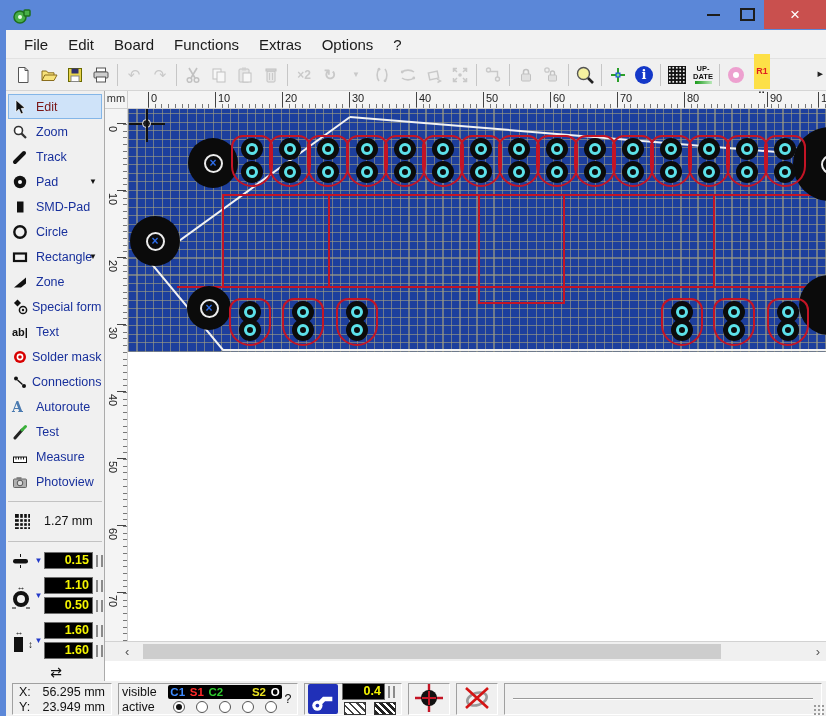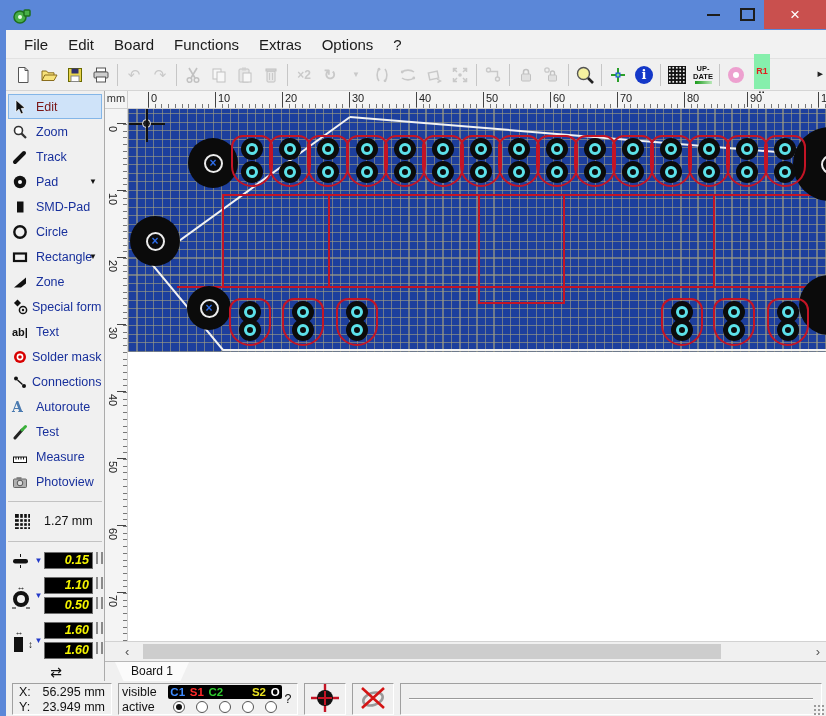--- a/index.html
+++ b/index.html
@@ -40,21 +40,21 @@
   .tool.sel .tlabel{color:#7a1616;}
   .tcaret{position:absolute;right:4px;color:#111;font-size:8px;}
   .side-hr{height:1px;background:#c2c2c2;margin:7px 2px 6px 2px;}
   .grid-row{height:26px;display:flex;align-items:center;padding-left:8px;gap:10px;}
   .grid-val{font-size:12.5px;color:#111;}
   .widths{padding:4px 0 0 2px;}
   .wrow{display:flex;align-items:center;margin-bottom:8px;}
   .wicon{width:25px;display:flex;justify-content:center;align-items:center;color:#111;}
   .wcaret{width:11px;color:#2239c8;font-size:8px;text-align:center;}
   .wfields{display:flex;flex-direction:column;gap:3px;}
-  .wfield{display:flex;font-style:italic;}
+  .wfield{display:flex;align-items:center;}
   .val{width:44px;height:15px;background:#000;border:1px solid #6e6e6e;color:#f4f400;font-size:12.5px;font-weight:bold;text-align:right;padding-right:3px;line-height:15px;display:block;}
   .spin{width:3px;height:12px;border-left:2px solid #8a8a8a;border-right:2px solid #8a8a8a;margin-left:3px;}
   .swap{text-align:center;font-size:14px;margin-top:-3px;color:#111;}
 
   
   .canvas{flex:1;display:flex;flex-direction:column;background:#fff;min-width:0;}
   .ruler-h-row{height:18px;display:flex;background:#f4f4f4;border-bottom:1px solid #cfcfcf;box-sizing:border-box;}
   .ruler-corner{width:23px;font-size:11px;color:#333;display:flex;justify-content:center;padding-top:1px;border-right:1px solid #cfcfcf;box-sizing:border-box;}
   .ruler-h{flex:1;position:relative;background-image:repeating-linear-gradient(90deg,#777 0 1px,transparent 1px 6.7px);background-size:100% 4px;background-position:20px bottom;background-repeat:no-repeat;}
   .hlab{position:absolute;top:1px;font-size:11px;color:#222;border-left:1px solid #444;padding-left:2px;line-height:12px;height:15px;}
@@ -304,21 +304,21 @@
           <b style="font-size:7.5px;color:#111">DATE</b>
           <i style="width:17px;height:3px;background:linear-gradient(90deg,#1a9a1a,#b8e8b8);display:block;margin-top:1px"></i>
         </span>
       </div>
       <span class="tsep"></span>
       <div class="tbtn">
         <span style="width:16px;height:16px;border-radius:50%;border:5px solid #eda0cf;display:block;box-sizing:border-box;background:#fff"></span>
       </div>
       <div class="tbtn">
         <span style="display:flex;flex-direction:column;align-items:center;line-height:1">
-          <b style="font-size:9px;color:#e02020;background:#86efac;padding:13px 2px">R1</b>
+          <b style="font-size:9px;color:#e02020;background:#fde047;padding:13px 2px">R1</b>
           <span style="color:#111;font-size:6px;letter-spacing:1px">▪▪</span>
         </span>
       </div>
       <div class="tb-overflow">▸</div>
     </div>
 
   <div class="main">
     <div class="sidebar">
       <div id="tools">
           <div class="tool sel">
@@ -548,21 +548,21 @@
         <div class="ruler-h" id="rulerH">
             <span class="hlab" style="left: 20px;">0</span>
             <span class="hlab" style="left: 87px;">10</span>
             <span class="hlab" style="left: 154px;">20</span>
             <span class="hlab" style="left: 221px;">30</span>
             <span class="hlab" style="left: 288px;">40</span>
             <span class="hlab" style="left: 355px;">50</span>
             <span class="hlab" style="left: 422px;">60</span>
             <span class="hlab" style="left: 489px;">70</span>
             <span class="hlab" style="left: 556px;">80</span>
-            <span class="hlab" style="left: 619px;">90</span>
+            <span class="hlab" style="left: 639px;">90</span>
             <span class="hlab" style="left: 690px;">100</span>
           </div>
       </div>
       <div class="body-row">
         <div class="ruler-v" id="rulerV">
             <span class="vtick" style="top: 14px;"></span>
             <span class="vlab" style="top: 17px;">0</span>
             <span class="vtick" style="top: 81px;"></span>
             <span class="vlab" style="top: 84px;">10</span>
             <span class="vtick" style="top: 148px;"></span>
@@ -756,23 +756,20 @@
                 <b></b>
               </div>
             </div>
         </div>
       </div>
       <div class="hscroll">
         <span class="sarrow left">‹</span>
         <span class="sthumb"></span>
         <span class="sarrow right">›</span>
       </div>
-      <div class="tabrow">
-        <span class="boardtab">Board 1</span>
-      </div>
     </div>
   </div>
 
   <div class="statusbar">
     <div class="sp xy">
       <div class="xyrow">
           <span class="xyl">X:</span>
           <span class="xyv">56.295 mm</span>
         </div>
       <div class="xyrow">
@@ -792,20 +789,39 @@
       <span style="grid-column:1;grid-row:2;">active</span>
       <div class="lradios" id="layerRadios">
           <span class="radio on"></span>
           <span class="radio"></span>
           <span class="radio"></span>
           <span class="radio"></span>
           <span class="radio"></span>
         </div>
       <span class="lhelp">?</span>
     </div>
+    <div class="sp trackp">
+      <span class="ticon32">
+        <svg width="28" height="28" viewBox="0 0 30 30">
+            <path d="M9 22 L16 15 L25 15" fill="none" stroke="#fff" stroke-width="5"></path>
+            <circle cx="9" cy="22" r="5.5" fill="#fff"></circle>
+            <circle cx="9" cy="22" r="2" fill="#2030b8"></circle>
+          </svg>
+      </span>
+      <div class="tright">
+        <div class="wfield">
+            <span class="val" style="width:38px;">0.4</span>
+            <span class="spin"></span>
+          </div>
+        <div class="hrow">
+          <span class="hatch"></span>
+          <span class="hatch h2"></span>
+        </div>
+      </div>
+    </div>
     <div class="sp iconp">
       <span>
         <svg width="30" height="30" viewBox="0 0 30 30">
             <path d="M15 1 V29 M1 15 H29" stroke="#c41425" stroke-width="2.4"></path>
             <circle cx="15" cy="15" r="8" fill="#111"></circle>
             <path d="M15 8 V22 M8 15 H22" stroke="#c41425" stroke-width="2"></path>
           </svg>
       </span>
     </div>
     <div class="sp iconp">

